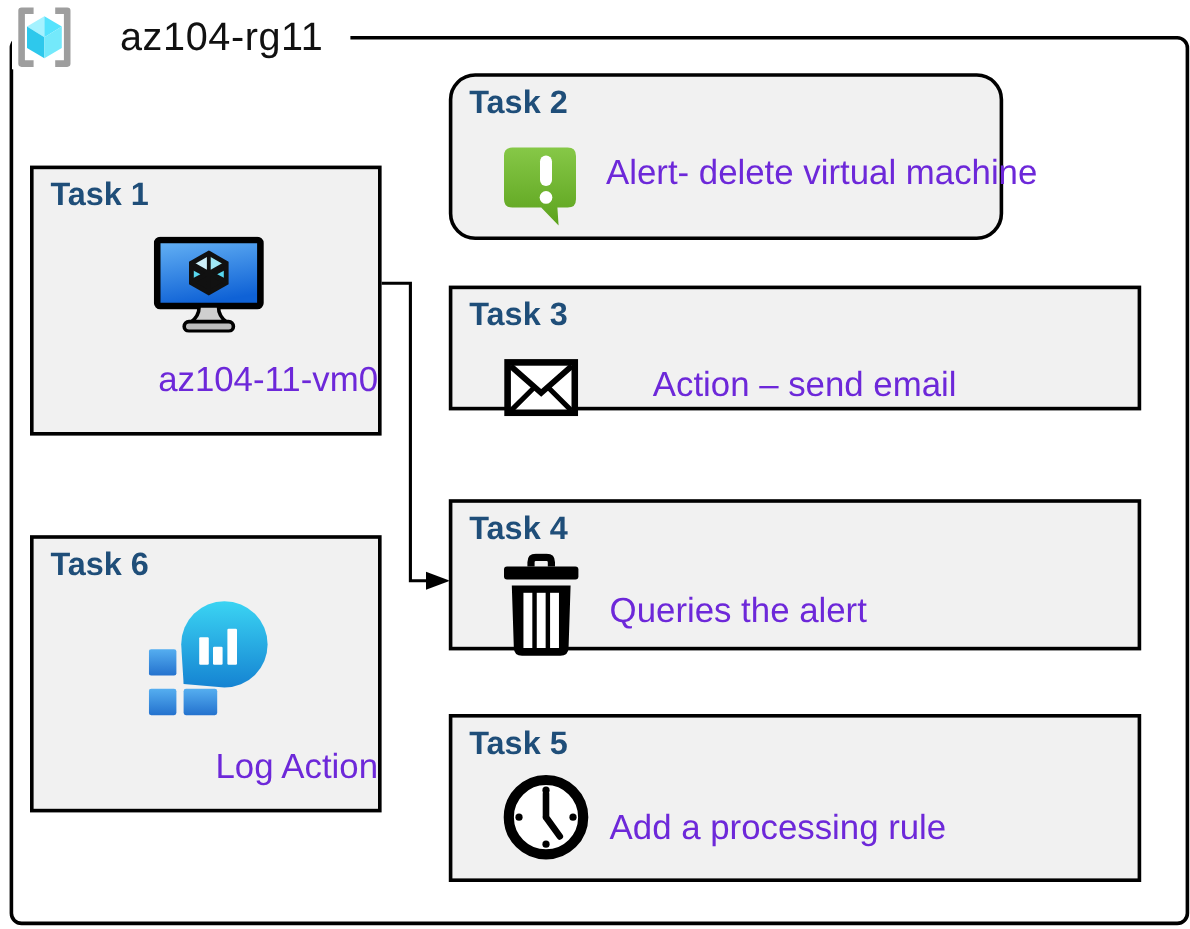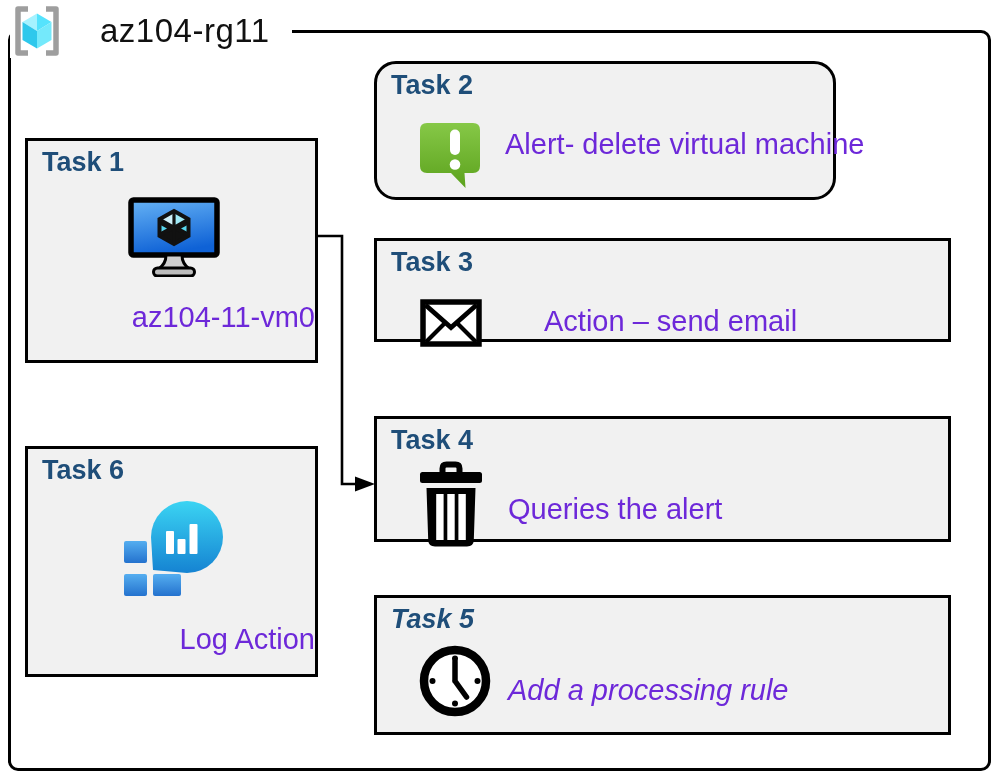--- a/index.html
+++ b/index.html
@@ -41,21 +41,21 @@
   .task2 .task-label{left:128px;top:64px;}
 
   .task3{left:374px;top:238px;width:577px;height:104px;}
   .task3 .task-icon{left:43px;top:58px;}
   .task3 .task-label{left:128px;top:64px;margin-left:39px;}
 
   .task4{left:374px;top:416px;width:577px;height:126px;}
   .task4 .task-icon{left:41px;top:42px;}
   .task4 .task-label{left:131px;top:74px;}
 
-  .task5{left:374px;top:595px;width:577px;height:140px;font-style:italic;}
+  .task5{left:374px;top:595px;width:577px;height:140px;}
   .task5 .task-icon{left:38px;top:45px;}
   .task5 .task-label{left:131px;top:76px;}
 
   .connector{position:absolute;left:208px;top:228px;}
 </style>
 </head>
 <body>
 
 <div class="canvas">
 

